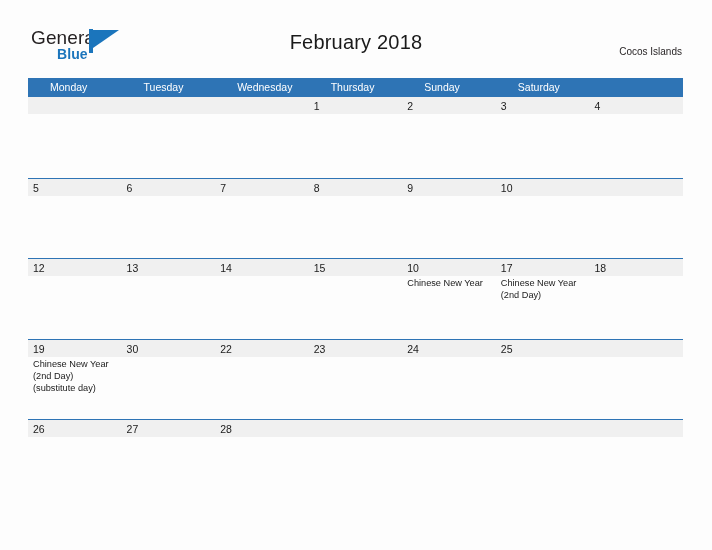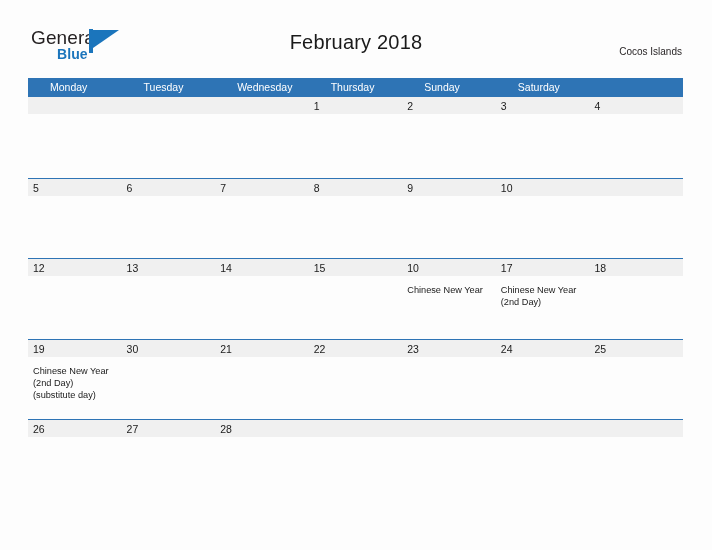--- a/index.html
+++ b/index.html
@@ -128,21 +128,21 @@
     padding-top: 1px;
     position: relative;
   }
   .day-num {
     font-size: 10.5px;
     color: #1A1A1A;
     line-height: 16px;
     height: 16px;
   }
   .day-events {
-    margin-top: 8px;
+    margin-top: 1px;
   }
   .event-line {
     font-size: 9.2px;
     color: #1A1A1A;
     line-height: 12.2px;
     white-space: nowrap;
   }
 </style>
 </head>
 <body>
@@ -263,23 +263,20 @@
             <div class="day-events">
               <div class="event-line">Chinese New Year</div>
               <div class="event-line">(2nd Day)</div>
               <div class="event-line">(substitute day)</div>
             </div>
           </div>
           <div class="day-cell">
             <div class="day-num">30</div>
           </div>
           <div class="day-cell">
-            <div class="day-num">21</div>
-          </div>
-          <div class="day-cell">
             <div class="day-num">22</div>
           </div>
           <div class="day-cell">
             <div class="day-num">23</div>
           </div>
           <div class="day-cell">
             <div class="day-num">24</div>
           </div>
           <div class="day-cell">
             <div class="day-num">25</div>

